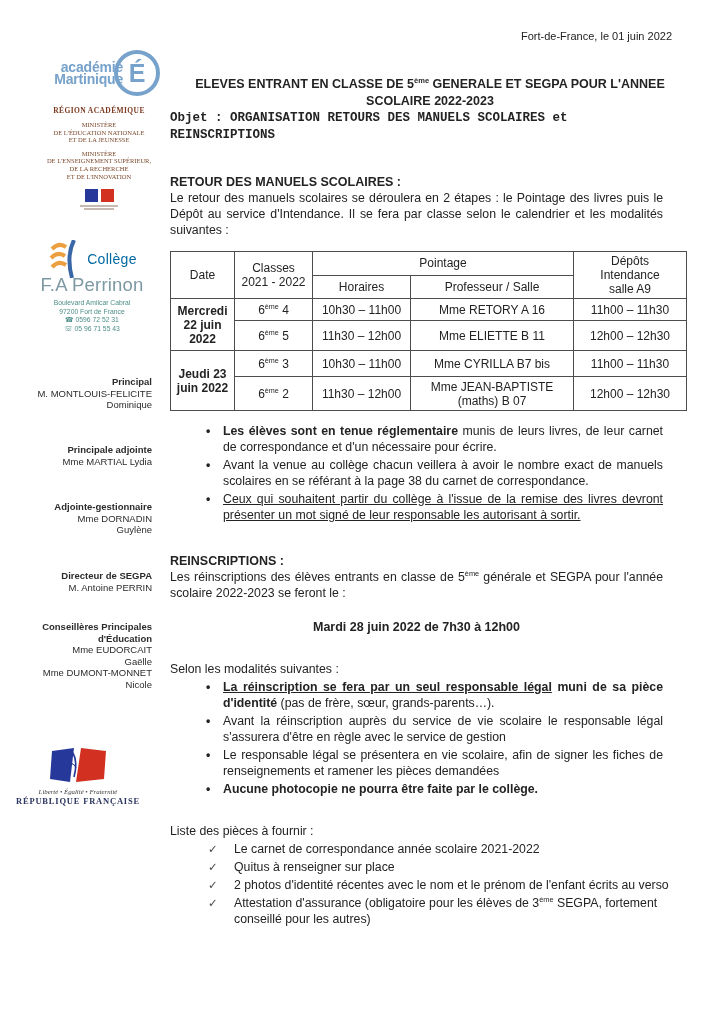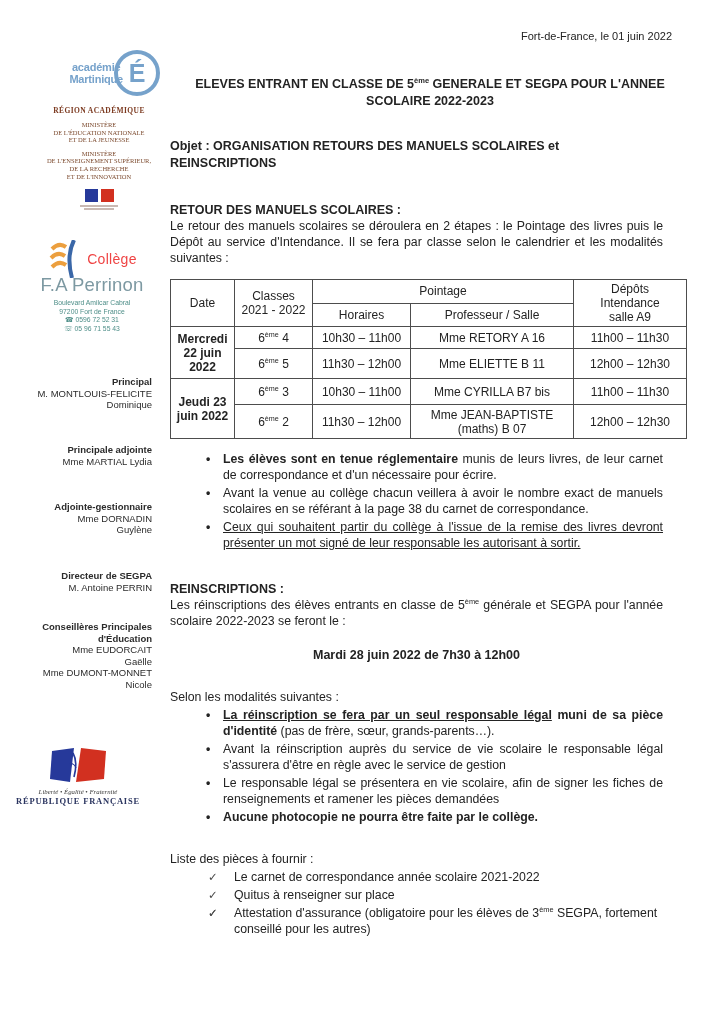--- a/index.html
+++ b/index.html
@@ -7,53 +7,53 @@
     position:relative; width:724px; height:1024px; margin:0 auto;
     background:#ffffff; overflow:hidden;
     font-family:"Liberation Sans", sans-serif;
     color:#232323;
   }
   
   .sidebar { position:absolute; left:0; top:0; width:165px; height:100%; }
 
   .acad { position:absolute; left:36px; top:50px; width:126px; text-align:center; }
   .acad-row { display:flex; align-items:center; justify-content:flex-end; padding-right:2px; }
-  .acad-name { color:#76a2cb; font-weight:bold; font-size:11px; line-height:12.5px; letter-spacing:-0.2px; position:relative; z-index:2; margin-right:-9px; }
+  .acad-name { text-align:right; color:#76a2cb; font-weight:bold; font-size:14px; line-height:12.5px; letter-spacing:-0.2px; position:relative; z-index:2; margin-right:-9px; }
   .acad-circle { width:38px; height:38px; border:4px solid #76a2cb; border-radius:50%; display:flex; align-items:center; justify-content:center; color:#76a2cb; font-weight:bold; font-size:25px; background:#fff; z-index:1; flex:0 0 auto; }
   .acad-region { margin-top:10px; font-family:"Liberation Serif", serif; font-size:7.5px; font-weight:bold; letter-spacing:0.4px; color:#7c3a20; }
   .acad-min { margin-top:6px; font-family:"Liberation Serif", serif; font-size:6.5px; line-height:7.6px; color:#7c4a2e; }
   .mini-flag { margin:9px auto 0; width:34px; }
   .mini-flag-row { display:flex; justify-content:center; gap:3px; }
   .mini-flag-row div { width:13px; height:13px; }
   .mf-blue { background:#26399a; }
   .mf-red  { background:#d23020; }
   .mini-cap { margin:3px auto 0; width:40px; }
   .mini-cap i { display:block; height:1.5px; background:#c9b9b3; margin:1.5px auto; }
   .mini-cap i:nth-child(1){ width:38px; } .mini-cap i:nth-child(2){ width:30px; }
 
   .college { position:absolute; left:26px; top:240px; width:132px; text-align:center; }
   .college-row { display:flex; align-items:center; justify-content:center; }
-  .college-line1 { font-size:14px; color:#ef4444; letter-spacing:0.3px; margin-left:6px; }
+  .college-line1 { font-size:14px; color:#0369a1; letter-spacing:0.3px; margin-left:6px; }
   .college-line2 { font-size:18.5px; color:#7d99a2; letter-spacing:0.2px; margin-top:-4px; }
   .college-addr { margin-top:3px; font-size:6.8px; line-height:8.6px; color:#4f8f89; }
 
   .staff { position:absolute; left:0; width:152px; text-align:right; font-size:9.5px; line-height:11.5px; color:#2b2b2b; }
   .staff .role { font-weight:bold; }
   .staff-1 { top:376px; } .staff-2 { top:444px; } .staff-3 { top:501px; }
   .staff-4 { top:570px; } .staff-5 { top:621px; }
 
   .repub { position:absolute; left:16px; top:748px; width:124px; text-align:center; }
   .repub-motto { margin-top:2px; font-family:"Liberation Serif", serif; font-style:italic; font-size:6.8px; color:#3a3a3a; }
   .repub-name { margin-top:1px; font-family:"Liberation Serif", serif; font-weight:bold; font-size:8.5px; letter-spacing:0.8px; color:#2b3560; }
 
   
   .content { position:absolute; left:170px; top:0; width:520px; font-size:12.3px; line-height:16px; }
   .date-line { margin-top:28px; padding-right:18px; text-align:right; font-size:11px; }
   .doc-title { margin-top:32px; text-align:center; font-weight:bold; font-size:12.5px; line-height:17px; }
-  .objet { margin-top:28px; font-weight:bold; font-size:12.5px; line-height:17px; margin-right:27px; }
+  .objet { font-weight:bold; font-size:12.5px; line-height:17px; margin-right:27px;font-family:Liberation Mono, monospace; }
   .sec-head { margin-top:30px; font-weight:bold; font-size:12.5px; }
   .para { text-align:justify; margin-right:27px; }
   sup { font-size:60%; vertical-align:super; line-height:0; }
   .b { font-weight:bold; }
   .u { text-decoration:underline; }
 
   table.cal { border-collapse:collapse; margin-top:13px; table-layout:fixed; width:516px; }
   table.cal td { border:1px solid #4d4d4d; text-align:center; vertical-align:middle; font-size:12px; line-height:14px; padding:2px 2px; }
   table.cal .hline { display:block; }
 
@@ -255,18 +255,18 @@
       <li><span>Avant la réinscription auprès du service de vie scolaire le responsable légal s'assurera d'être en règle avec le service de gestion</span></li>
       <li><span>Le responsable légal se présentera en vie scolaire, afin de signer les fiches de renseignements et ramener les pièces demandées</span></li>
       <li><span class="b">Aucune photocopie ne pourra être faite par le collège.</span></li>
     </ul>
 
     <div class="pieces-label">Liste des pièces à fournir :</div>
 
     <ul class="checks">
       <li><span class="check">✓</span><span>Le carnet de correspondance année scolaire 2021-2022</span><sup></sup><span></span></li>
       <li><span class="check">✓</span><span>Quitus à renseigner sur place</span><sup></sup><span></span></li>
-      <li><span class="check">✓</span><sup></sup><span></span></li>
+      <li><span class="check">✓</span><span>2 photos d'identité récentes avec le nom et le prénom de l'enfant écrits au verso</span><sup></sup><span></span></li>
       <li><span class="check">✓</span><span>Attestation d'assurance (obligatoire pour les élèves de 3</span><sup>ème</sup><span> SEGPA, fortement conseillé pour les autres)</span></li>
     </ul>
 
   </div>
 </div>
 
 </body></html>

